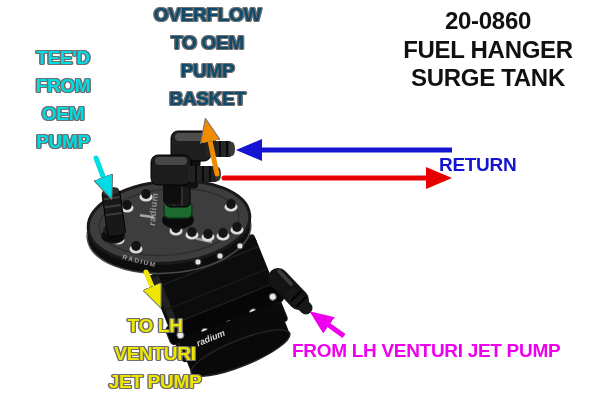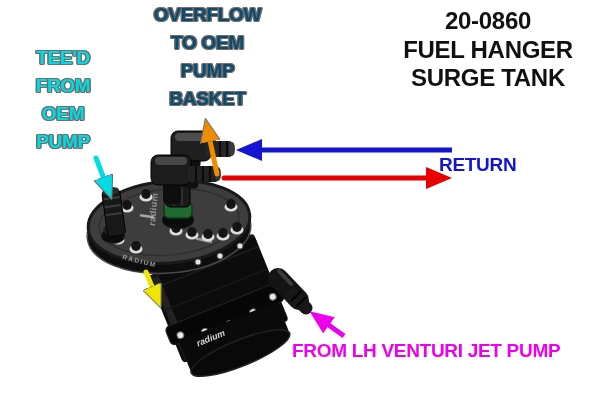--- a/index.html
+++ b/index.html
@@ -204,16 +204,21 @@
   </div>
 
   <div class="label lbl-title">
     <span class="ln">20-0860</span>
     <span class="ln">FUEL HANGER</span>
     <span class="ln">SURGE TANK</span>
   </div>
 
   <div class="label lbl-return">RETURN</div>
 
+  <div class="label lbl-tolh outlined">
+    <span class="ln">TO LH</span>
+    <span class="ln">VENTURI</span>
+    <span class="ln">JET PUMP</span>
+  </div>
 
   <div class="label lbl-fromlh">FROM LH VENTURI JET PUMP</div>
 
 </div>
 
 </body></html>

